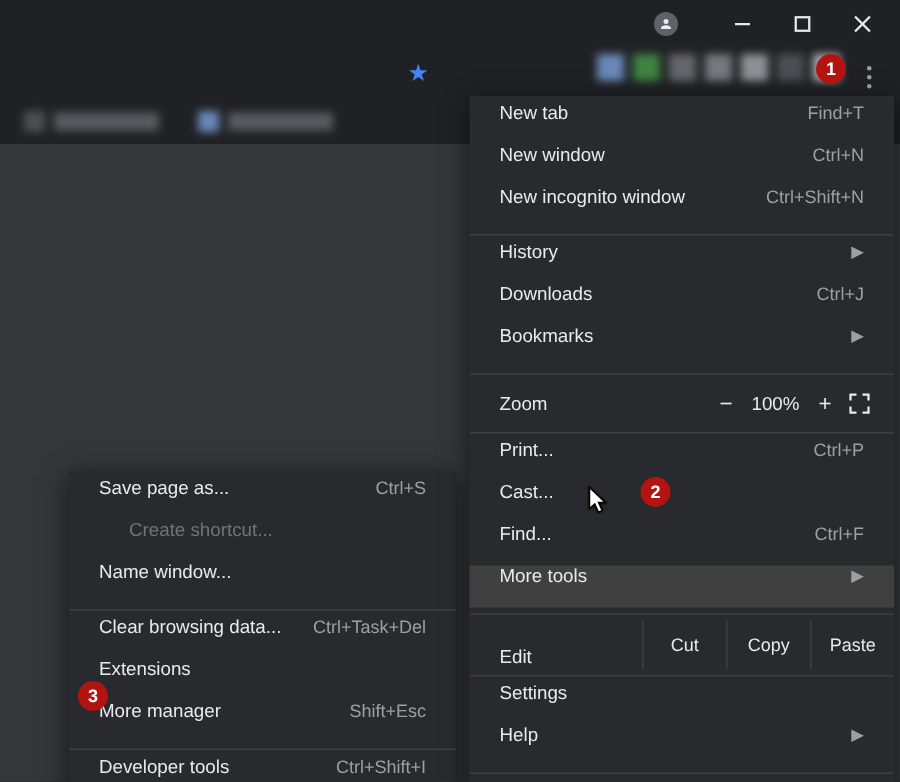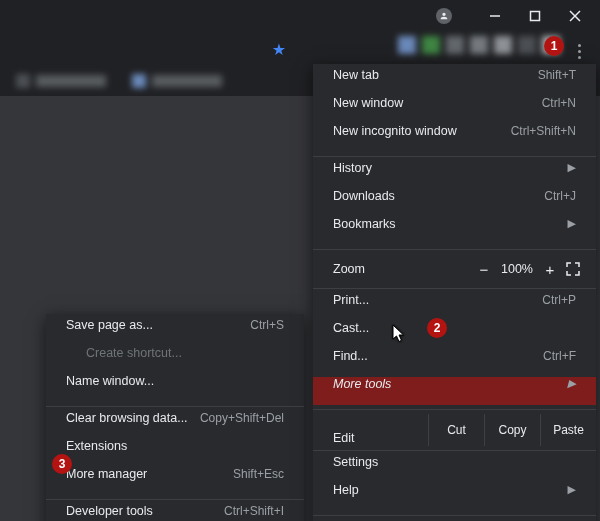--- a/index.html
+++ b/index.html
@@ -98,21 +98,21 @@
   }
   .sep { height:1px; background:#3c4043; margin:4px 0; }
   .item {
     display:flex; 
     height:28px;
     padding: 0 20px;
   }
   .item .label { flex:1; white-space:nowrap; overflow:hidden; text-overflow:ellipsis; }
   .item .sc { color:#9aa0a6; font-size:12px; }
   .item .arrow { color:#9aa0a6; font-size:11px; padding-left:8px;}
-  .item.highlight { background:#7f1d1d;font-style:italic; }
+  .item.highlight { background:#404040; }
   .zoomrow {
     display:flex; align-items:center;
     height:30px;
     padding: 0 12px 0 20px;
   }
   .zoomrow .label{flex:1;}
   .zctrl{ width:24px;text-align:center;color:#e8eaed;font-size:15px;}
   .zpct{ width:42px; text-align:center; }
   .fs { width:22px;display:flex;align-items:center;justify-content:center;}
   .fs svg{stroke:#e8eaed;}
@@ -222,21 +222,21 @@
       <div class="bmico b"></div>
       <div class="bmlabel"></div>
     </div>
 </div>
 
 <div class="content"></div>
 
 <div class="menu">
   <div class="item">
     <span class="label">New tab</span>
-    <span class="sc">Shift+T</span>
+    <span class="sc">Find+T</span>
   </div>
   <div class="item">
     <span class="label">New window</span>
     <span class="sc">Ctrl+N</span>
   </div>
   <div class="item">
     <span class="label">New incognito window</span>
     <span class="sc">Ctrl+Shift+N</span>
   </div>
   <div class="sep"></div>
@@ -309,21 +309,21 @@
   </div>
   <div class="item disabled">
     <span class="label">Create shortcut...</span>
   </div>
   <div class="item">
     <span class="label">Name window...</span>
   </div>
   <div class="sep"></div>
   <div class="item">
     <span class="label">Clear browsing data...</span>
-    <span class="sc">Copy+Shift+Del</span>
+    <span class="sc">Ctrl+Task+Del</span>
   </div>
   <div class="item">
     <span class="label">Extensions</span>
   </div>
   <div class="item">
     <span class="label">More manager</span>
     <span class="sc">Shift+Esc</span>
   </div>
   <div class="sep"></div>
   <div class="item">

